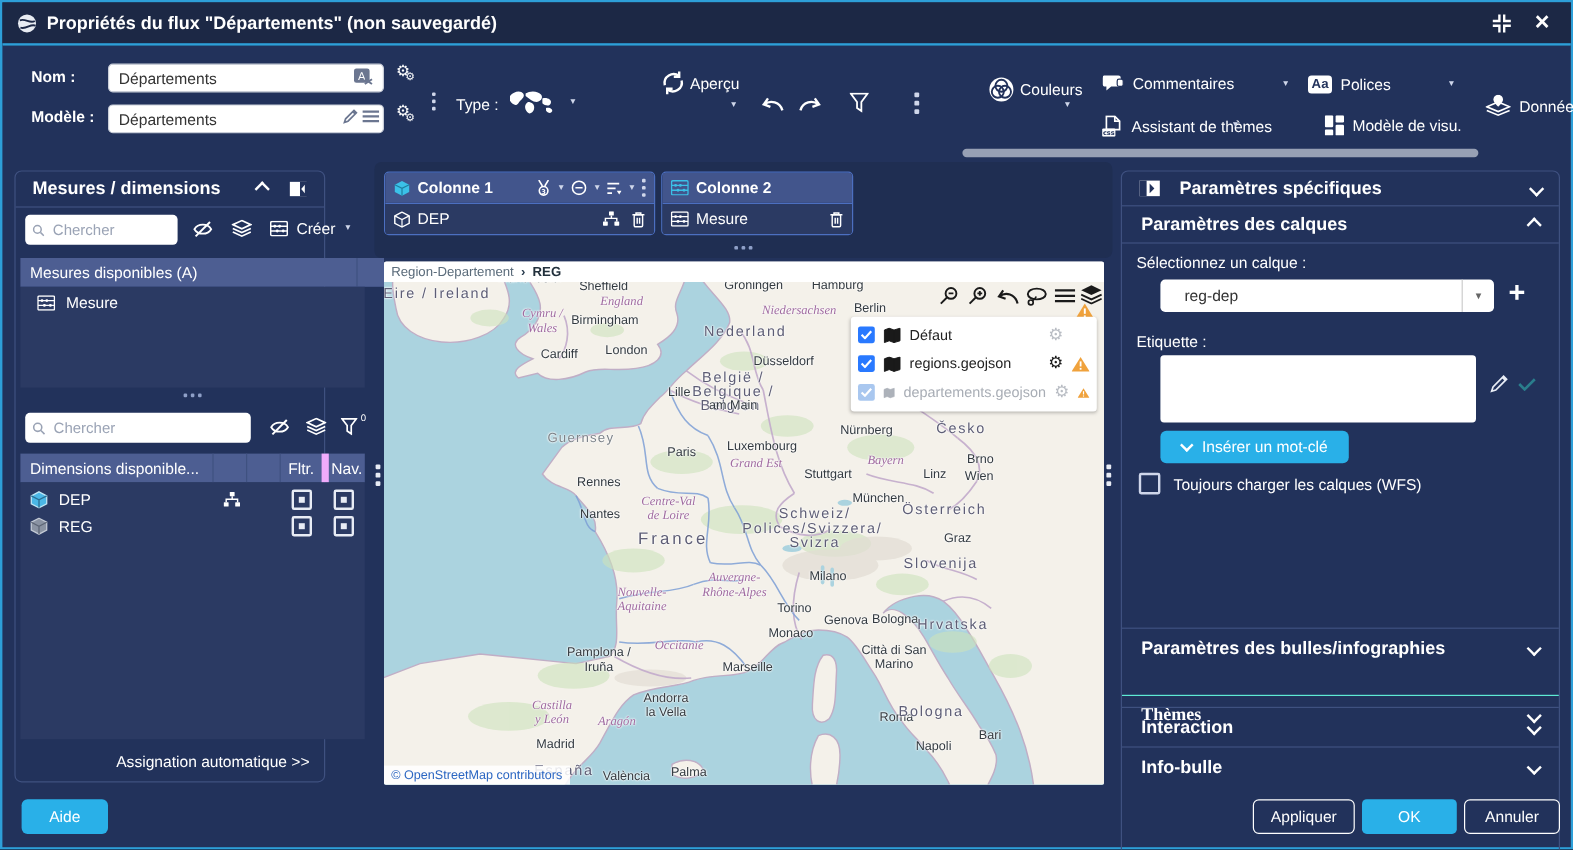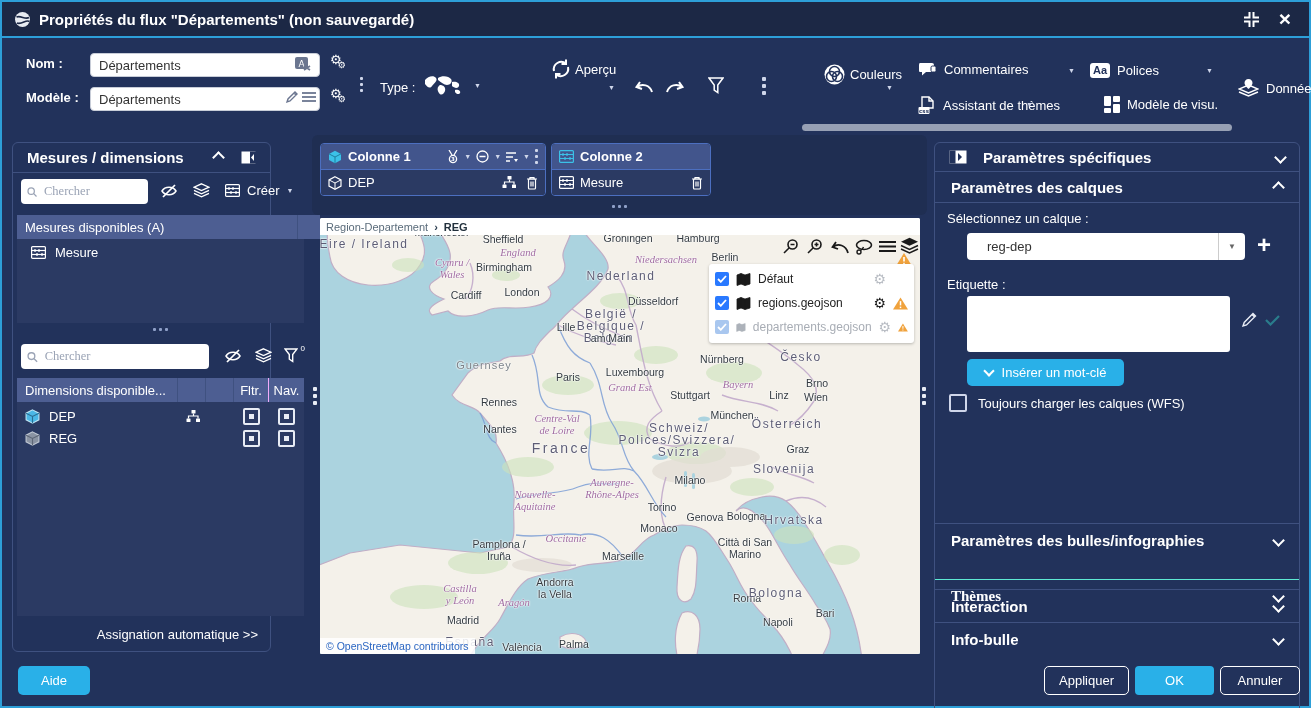--- a/index.html
+++ b/index.html
@@ -24,21 +24,21 @@
   #hscroll{position:absolute;left:800px;top:84px;width:430px;height:7px;background:#97a0b4;border-radius:4px;cursor:pointer;}
   .aa-badge{background:#fff;color:#22325b;font-weight:bold;font-size:11px;border-radius:3px;padding:0 3px;height:15px;line-height:15px;}
   
   .panel{position:absolute;border:1px solid #3f5180;border-radius:6px;box-sizing:border-box;}
   .hdrbar{background:#4d5e92;color:#fff;font-size:13px;display:flex;align-items:center;}
   .listbg{background:#2b3a63;}
   .chev{display:inline-block;width:7px;height:7px;border-right:2px solid #fff;border-bottom:2px solid #fff;}
   .chev.down{transform:rotate(45deg);}
   .chev.up{transform:rotate(-135deg);}
   .searchbox{position:absolute;background:#fff;border-radius:4px;height:25px;display:flex;align-items:center;padding:0 6px;box-sizing:border-box;}
-  .searchbox input{border:none;outline:none;font-size:12.5px;width:100%;margin-left:5px;color:#6d28d9;font-family:Liberation Serif, serif;background:transparent;}
+  .searchbox input{border:none;outline:none;font-size:12.5px;width:100%;margin-left:5px;color:#6d28d9;font-family:Liberation Sans, sans-serif;background:transparent;}
   .searchbox input::placeholder{color:#9aa3b5;}
   .cbq{width:13px;height:13px;border:2px solid #e8ecf5;border-radius:2px;display:flex;align-items:center;justify-content:center;}
   .cbq i{width:5px;height:5px;background:#e8ecf5;display:block;}
   .link{color:#fff;font-size:13px;cursor:pointer;}
   
   .cyanbtn{background:#29b0e8;color:#fff;border:none;border-radius:5px;font-size:13px;font-family:inherit;cursor:pointer;display:flex;align-items:center;justify-content:center;}
   .ghostbtn{background:transparent;color:#fff;border:1px solid #fff;border-radius:5px;font-size:13px;font-family:inherit;cursor:pointer;display:flex;align-items:center;justify-content:center;}
   
   .colbox{position:absolute;border:1px solid #4c6fc0;border-radius:4px;overflow:hidden;box-sizing:border-box;}
   .colhdr{height:25px;background:#42558c;display:flex;align-items:center;padding:0 7px;gap:6px;font-size:13px;font-weight:bold;}
@@ -349,21 +349,21 @@
           <path d="M1,1 H13 L8.7,6.6 V13.5 L5.3,11.2 V6.6 Z" stroke="#fff" stroke-width="1.4" fill="none"></path>
         </svg>
       <sup style="font-size:8px;color:#fff;position:absolute;top:-4px;right:-7px;">0</sup>
     </span>
 
     <div class="hdrbar" style="position:absolute;left:4px;top:235px;width:287px;height:24px;font-size:13px;">
       <span style="padding-left:8px;width:152px;">Dimensions disponible...</span>
       <span style="border-left:1px solid #3f5180;height:24px;width:27px;"></span>
       <span style="border-left:1px solid #3f5180;height:24px;width:27px;"></span>
       <span style="border-left:1px solid #3f5180;height:24px;width:34px;display:flex;align-items:center;justify-content:center;">Fltr.</span>
-      <span style="border-left:1px solid #f0abfc;height:24px;flex:1;display:flex;align-items:center;justify-content:center;">Nav.</span>
+      <span style="border-left:6px solid #f0abfc;height:24px;flex:1;display:flex;align-items:center;justify-content:center;">Nav.</span>
     </div>
     <div class="listbg" style="position:absolute;left:4px;top:259px;width:287px;height:214px;">
       <div style="display:flex;align-items:center;height:22px;margin-top:3px;font-size:13px;cursor:pointer;">
         <svg width="15" height="15" viewBox="0 0 14 14" style="margin-left:8px;">
             <path d="M7,0.8 L13,3.9 V10.1 L7,13.2 L1,10.1 V3.9 Z" fill="#4bb7e6" stroke="#bfe6f5" stroke-width="1"></path>
             <path d="M1,3.9 L7,7 L13,3.9 M7,7 V13.2" stroke="#2a6f94" stroke-width="1" fill="none"></path>
           </svg>
         <span style="margin-left:9px;width:131px;">DEP</span>
         <span style="width:27px;display:flex;justify-content:center;">
           <svg width="15" height="13" viewBox="0 0 15 13">

